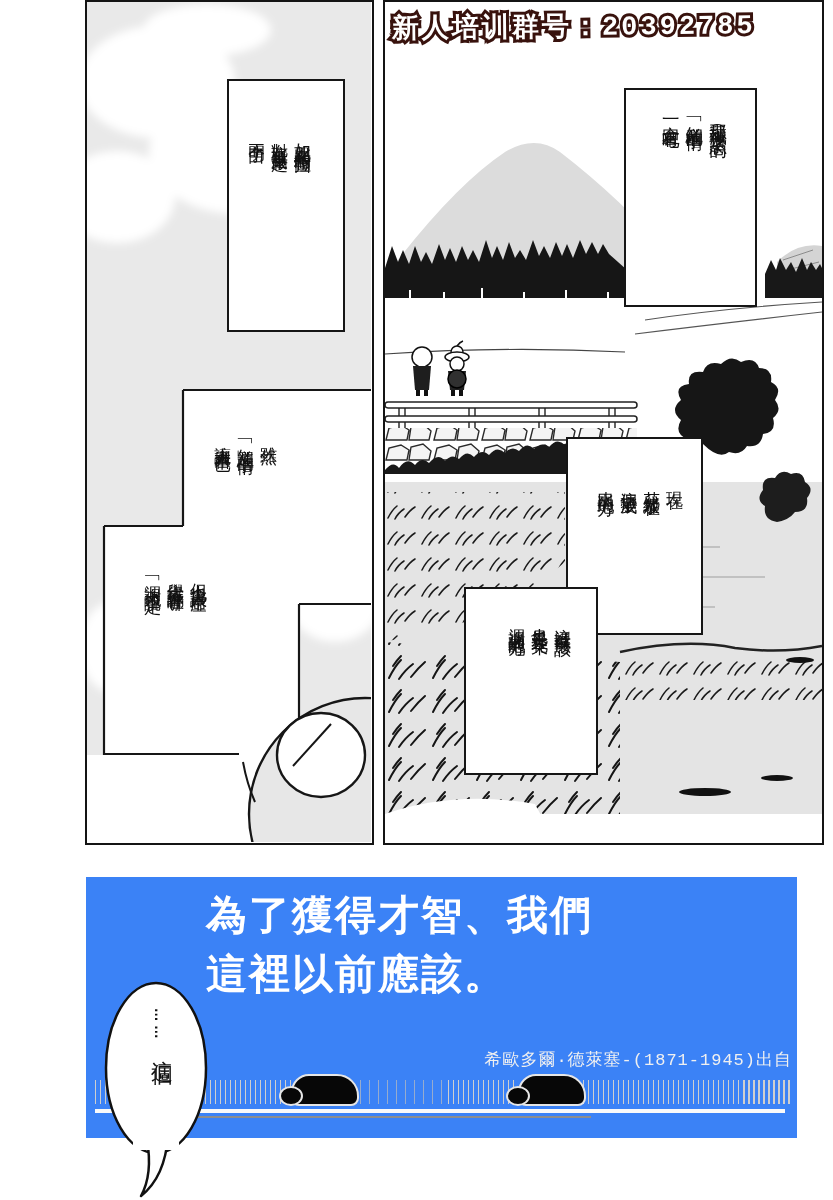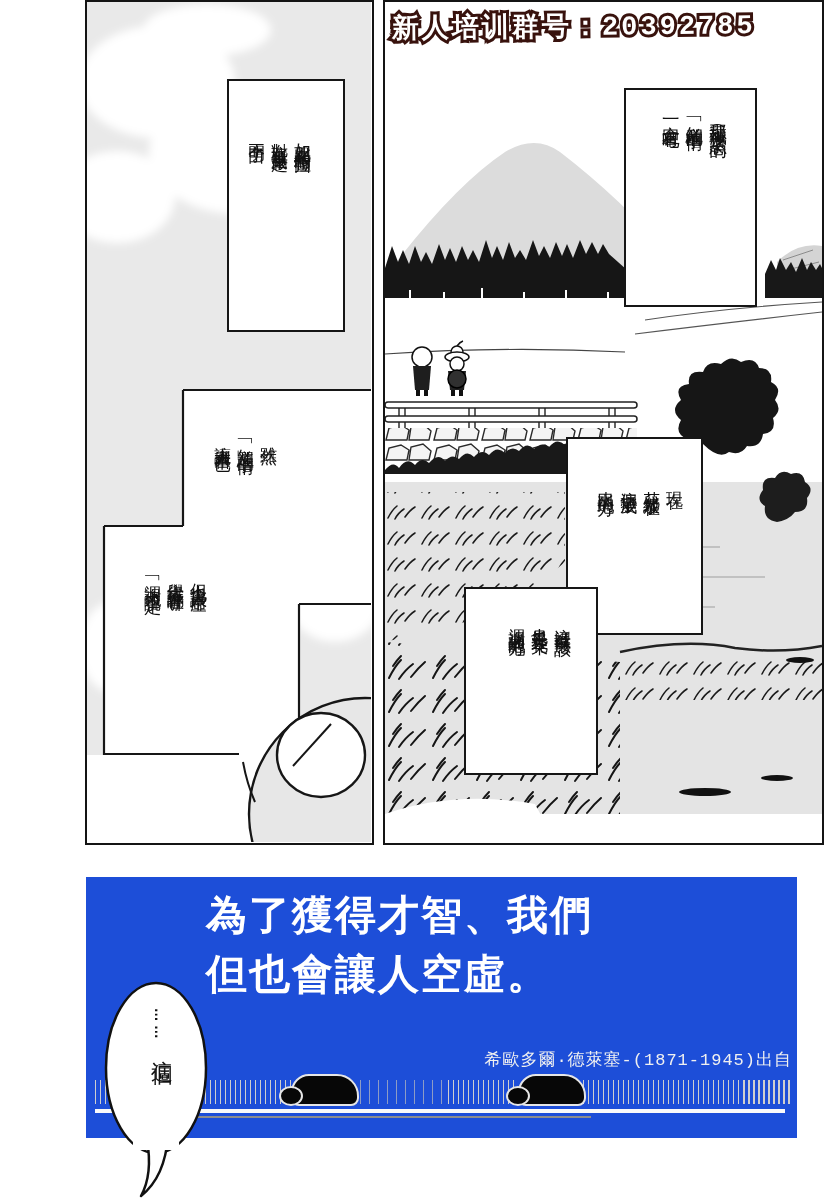--- a/index.html
+++ b/index.html
@@ -13,21 +13,21 @@
   .vtext{position:absolute;writing-mode:vertical-rl;text-orientation:mixed;color:#111;
          font-weight:500;line-height:1.35;letter-spacing:2px;}
   .vtext span{display:block;}
   .captionbox{position:absolute;box-sizing:border-box;background:#fff;border:2px solid #161616;}
   
   .note{position:absolute;left:392px;top:8px;font-size:27px;font-weight:bold;letter-spacing:3px;
         white-space:nowrap;transform:rotate(-0.6deg);}
   .note .stroke{position:absolute;left:0;top:0;-webkit-text-stroke:6px #38120d;color:#38120d;}
   .note .fill{position:relative;color:#ffffff;}
   
-  #panel-quote{position:absolute;left:86px;top:877px;width:711px;height:261px;background:#1d4ed8;}
+  #panel-quote{position:absolute;left:86px;top:877px;width:711px;height:261px;background:#3b82f6;}
   .quote{position:absolute;left:120px;top:12px;color:#ffffff;font-size:41px;font-weight:bold;
          letter-spacing:2px;line-height:1.45;}
   .quote span{display:block;}
   .attribution{position:absolute;left:384px;top:171px;width:322px;text-align:right;color:#f0f0f0;
                font-size:17px;letter-spacing:1px;}
   .frieze{position:absolute;top:203px;height:24px;
           background:repeating-linear-gradient(90deg,#cfcfcf 0 1.5px,transparent 1.5px 5px);}
   .frieze.sparse{background:repeating-linear-gradient(90deg,#bdbdbd 0 1.5px,transparent 1.5px 9px);opacity:.7;}
   .cloud-ornament{position:absolute;top:197px;width:64px;height:28px;background:#070707;
                   border:2.5px solid #e6e6e6;border-radius:18px 22px 8px 8px;}
@@ -214,21 +214,21 @@
 
   <div class="vtext" style="left:498px;top:615px;width:74px;height:150px;font-size:17px;">
     <span>這裡以前應該</span>
     <span>也是春天花朵</span>
     <span>凋謝過的地方吧</span>
   </div>
 
   <div id="panel-quote">
     <div class="quote">
       <span>為了獲得才智、我們</span>
-      <span>但也會讓人空虛。</span>
+      <span>這裡以前應該。</span>
     </div>
     <div class="attribution">希歐多爾·德萊塞-(1871-1945)出自</div>
     <div class="frieze" style="left:9px;width:196px;"></div>
     <div class="frieze sparse" style="left:274px;width:88px;"></div>
     <div class="frieze" style="left:362px;width:70px;"></div>
     <div class="frieze" style="left:497px;width:207px;"></div>
     <div class="cloud-ornament" style="left:205px;"></div>
     <div class="cloud-ornament" style="left:432px;"></div>
     <div class="hline1"></div>
     <div class="hline2"></div>

